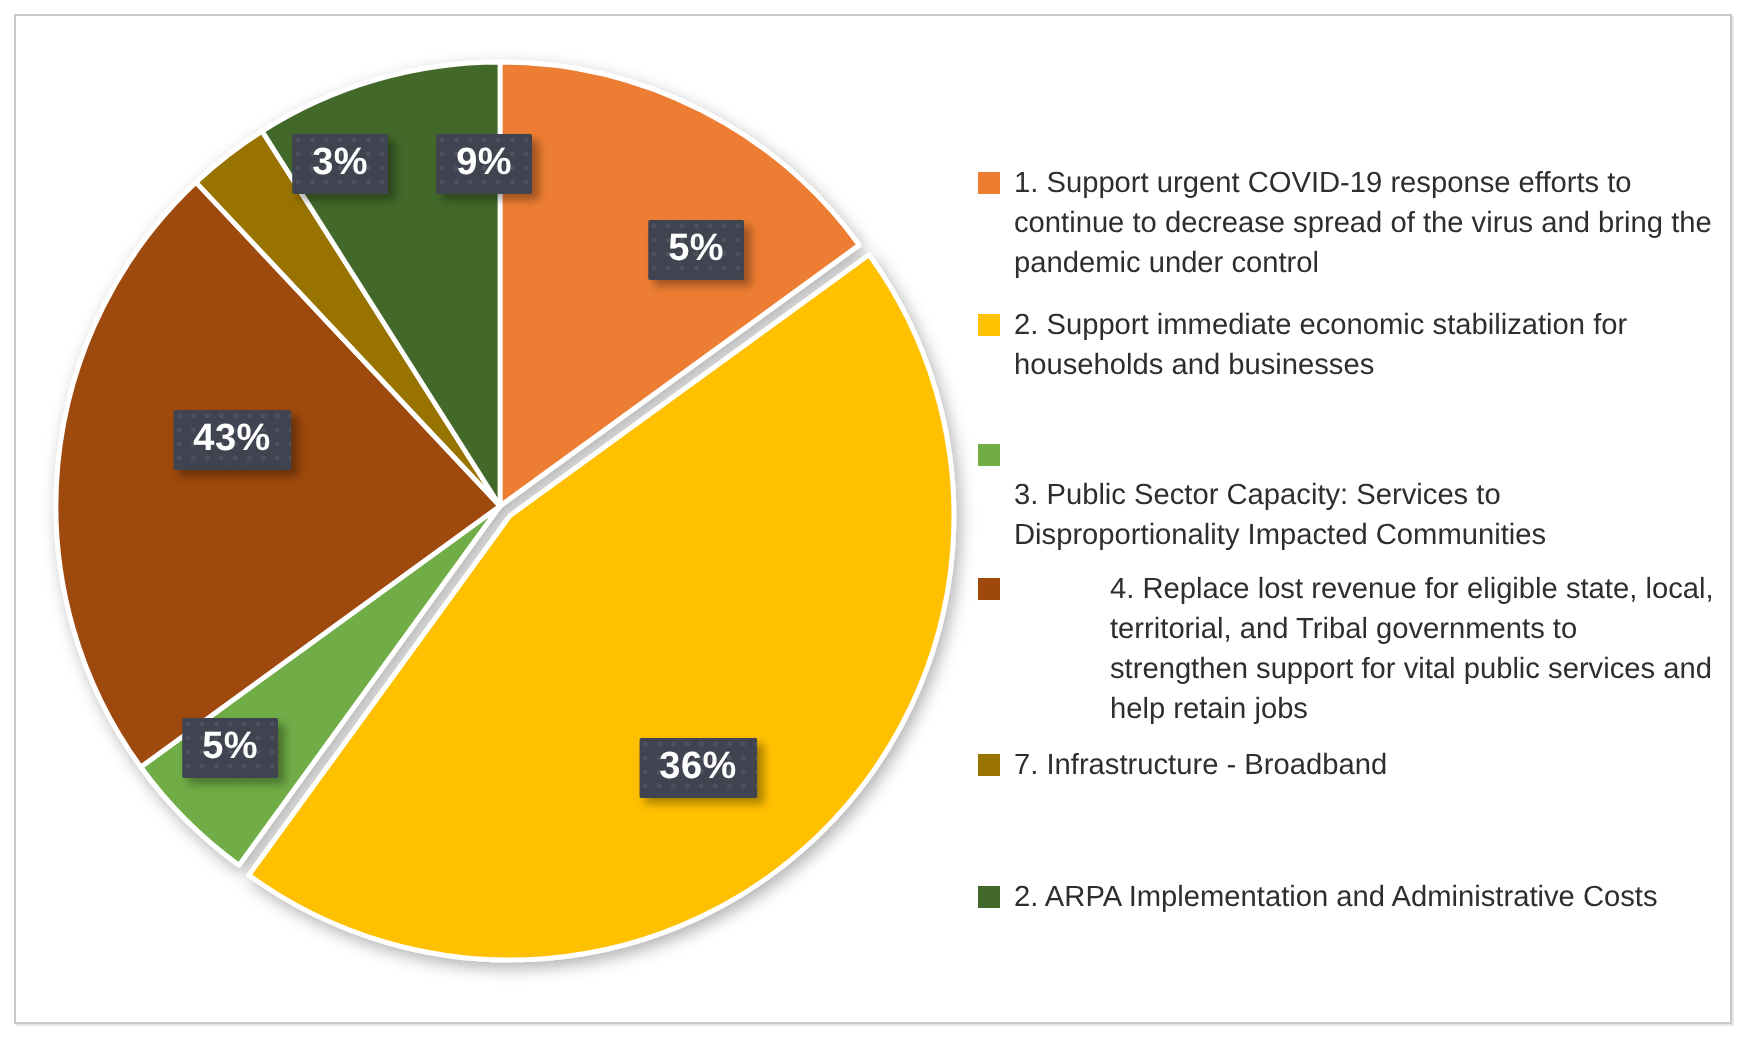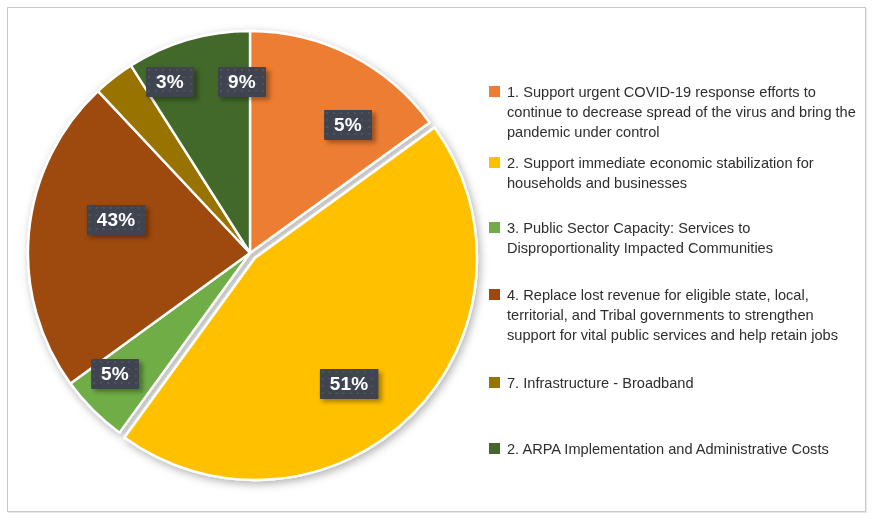--- a/index.html
+++ b/index.html
@@ -114,44 +114,44 @@
           <path d="M 232 243 L 232 21 A 222 222 0 0 1 411.60177275123834 112.51167399107095 Z" fill="#ED7D31" stroke="#ffffff" stroke-width="2.4" stroke-linejoin="round"></path>
           <path d="M 236.94974746830584 247.94974746830584 L 416.55152021954416 117.4614214593768 A 222 222 0 0 1 106.46142145937682 427.55152021954416 Z" fill="#FFC000" stroke="#ffffff" stroke-width="2.4" stroke-linejoin="round"></path>
           <path d="M 232 243 L 101.51167399107098 422.60177275123834 A 222 222 0 0 1 52.398227248761685 373.48832600892905 Z" fill="#70AD47" stroke="#ffffff" stroke-width="2.4" stroke-linejoin="round"></path>
           <path d="M 232 243 L 52.398227248761685 373.48832600892905 A 222 222 0 0 1 80.03054248383106 81.1689647124467 Z" fill="#9E480E" stroke="#ffffff" stroke-width="2.4" stroke-linejoin="round"></path>
           <path d="M 232 243 L 80.03054248383106 81.1689647124467 A 222 222 0 0 1 113.04645151466282 55.5592005385526 Z" fill="#997300" stroke="#ffffff" stroke-width="2.4" stroke-linejoin="round"></path>
           <path d="M 232 243 L 113.04645151466282 55.5592005385526 A 222 222 0 0 1 231.99999999999997 21 Z" fill="#43682B" stroke="#ffffff" stroke-width="2.4" stroke-linejoin="round"></path>
         </g>
     </svg>
     <div id="pie-labels">
         <div class="data-label" style="left: 330px; top: 115px;">5%</div>
-        <div class="data-label" style="left: 331px; top: 374px;">51%</div>
+        <div class="data-label" style="left: 331px; top: 374px;">36%</div>
         <div class="data-label" style="left: 97px; top: 364px;">5%</div>
         <div class="data-label" style="left: 98px; top: 210px;">43%</div>
         <div class="data-label" style="left: 152px; top: 72px;">3%</div>
         <div class="data-label" style="left: 224px; top: 72px;">9%</div>
       </div>
   </div>
 
   <div id="legend">
       <div class="legend-item" style="top: 60px;">
         <span class="legend-swatch" style="background: rgb(237, 125, 49);"></span>
         <span class="legend-label" style="width: 352px;">1. Support urgent COVID-19 response efforts to continue to decrease spread of the virus and bring the pandemic under control</span>
       </div>
       <div class="legend-item" style="top: 131px;">
         <span class="legend-swatch" style="background: rgb(255, 192, 0);"></span>
         <span class="legend-label" style="width: 350px;">2. Support immediate economic stabilization for households and businesses</span>
       </div>
       <div class="legend-item" style="top: 196px;">
         <span class="legend-swatch" style="background: rgb(112, 173, 71);"></span>
-        <span class="legend-label" style="width: 310px;">3. Public Sector Capacity: Services to Disproportionality Impacted Communities</span>
+        <span class="legend-label" style="width: 310px; margin-top: 20px;">3. Public Sector Capacity: Services to Disproportionality Impacted Communities</span>
       </div>
       <div class="legend-item" style="top: 263px;">
         <span class="legend-swatch" style="background: rgb(158, 72, 14);"></span>
-        <span class="legend-label" style="width: 362px;">4. Replace lost revenue for eligible state, local, territorial, and Tribal governments to strengthen support for vital public services and help retain jobs</span>
+        <span class="legend-label" style="width: 362px; margin-left: 48px;">4. Replace lost revenue for eligible state, local, territorial, and Tribal governments to strengthen support for vital public services and help retain jobs</span>
       </div>
       <div class="legend-item" style="top: 351px;">
         <span class="legend-swatch" style="background: rgb(153, 115, 0);"></span>
         <span class="legend-label" style="width: 352px;">7. Infrastructure - Broadband</span>
       </div>
       <div class="legend-item" style="top: 417px;">
         <span class="legend-swatch" style="background: rgb(67, 104, 43);"></span>
         <span class="legend-label" style="width: 352px;">2. ARPA Implementation and Administrative Costs</span>
       </div>
     </div>

